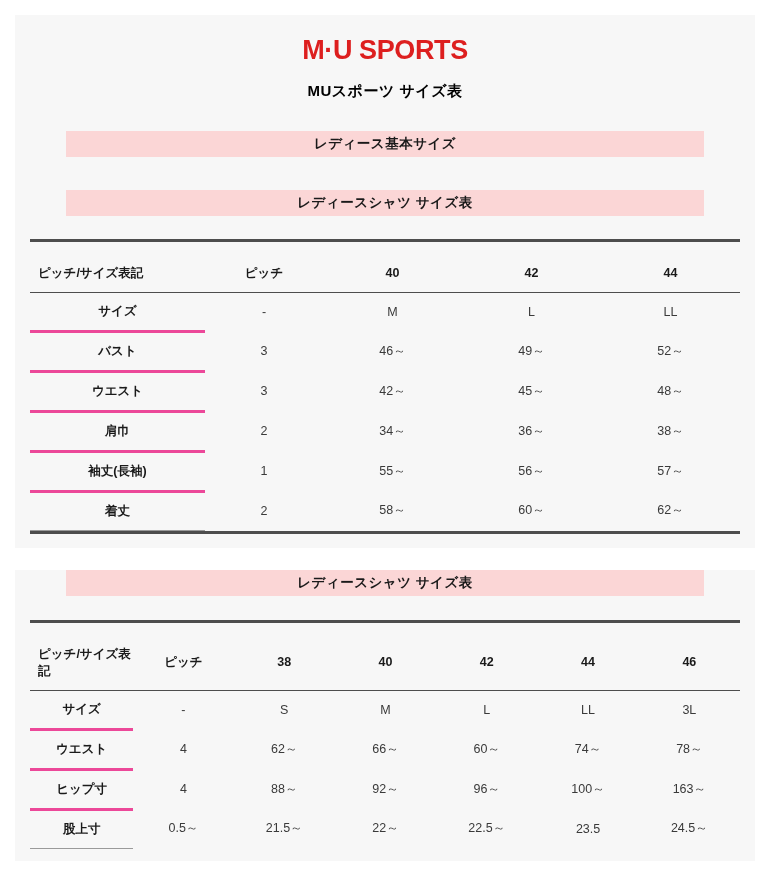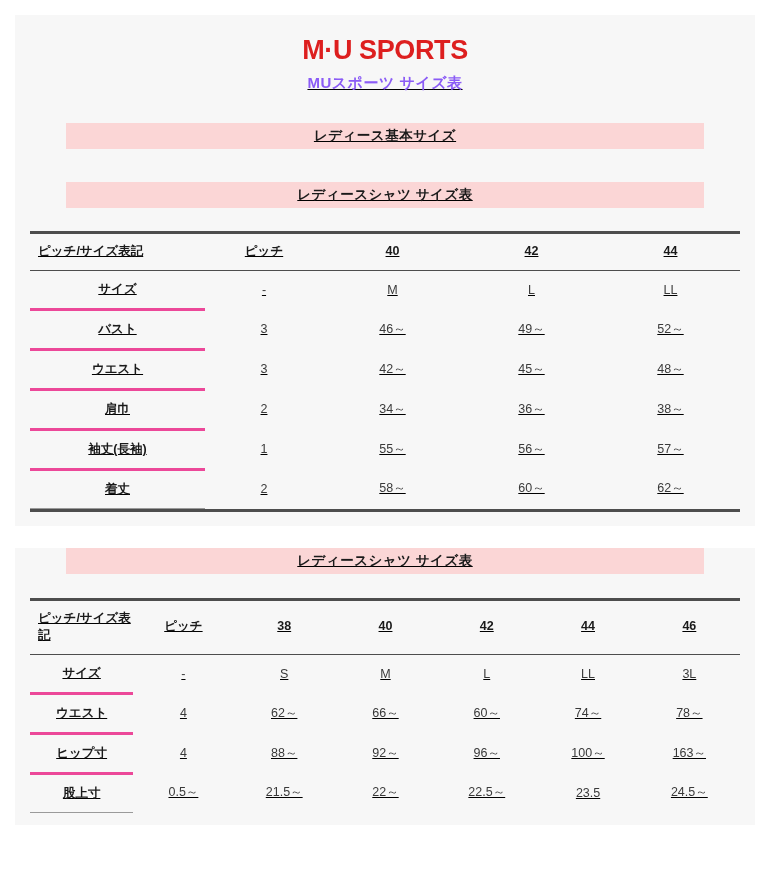--- a/index.html
+++ b/index.html
@@ -13,21 +13,20 @@
     width: 770px;
     height: 882px;
     background: #ffffff;
     position: relative;
     overflow: hidden;
   }
 
   .card {
     background: #f7f7f7;
     margin: 0 15px;
-    text-decoration: underline;
   }
   .card-top {
     margin-top: 15px;
     padding: 0 0 14px 0;
   }
   .card-bottom {
     margin-top: 15px;
     padding: 0 0 12px 0;
   }
 
@@ -42,22 +41,22 @@
     font-size: 27px;
     font-weight: bold;
     letter-spacing: -0.4px;
     font-family: "Liberation Sans", "DejaVu Sans", sans-serif;
   }
 
   .subtitle {
     text-align: center;
     font-size: 15px;
     font-weight: bold;
-    color: #8b5cf6;
-    margin-top: 8px;
+    color: #000000;
+    margin-top: 16px;
     letter-spacing: 0.5px;
   }
 
   
   .banner {
     background: #fbd6d6;
     color: #1a1a1a;
     font-size: 13.5px;
     font-weight: bold;
     text-align: center;
@@ -78,21 +77,21 @@
   table.sz {
     width: 100%;
     border-collapse: collapse;
     table-layout: fixed;
   }
   table.sz thead th {
     font-size: 12.5px;
     font-weight: bold;
     color: #1a1a1a;
     text-align: center;
-    padding: 9px 2px 10px 2px;
+    padding: 23px 2px 10px 2px;
     border-top: 3px solid #4d4d4d;
     border-bottom: 1px solid #4d4d4d;
     line-height: 1.35;
   }
   table.sz thead th.lbl { text-align: left; padding-left: 8px; }
 
   table.sz tbody td {
     font-size: 12.5px;
     color: #3a3a3a;
     text-align: center;

